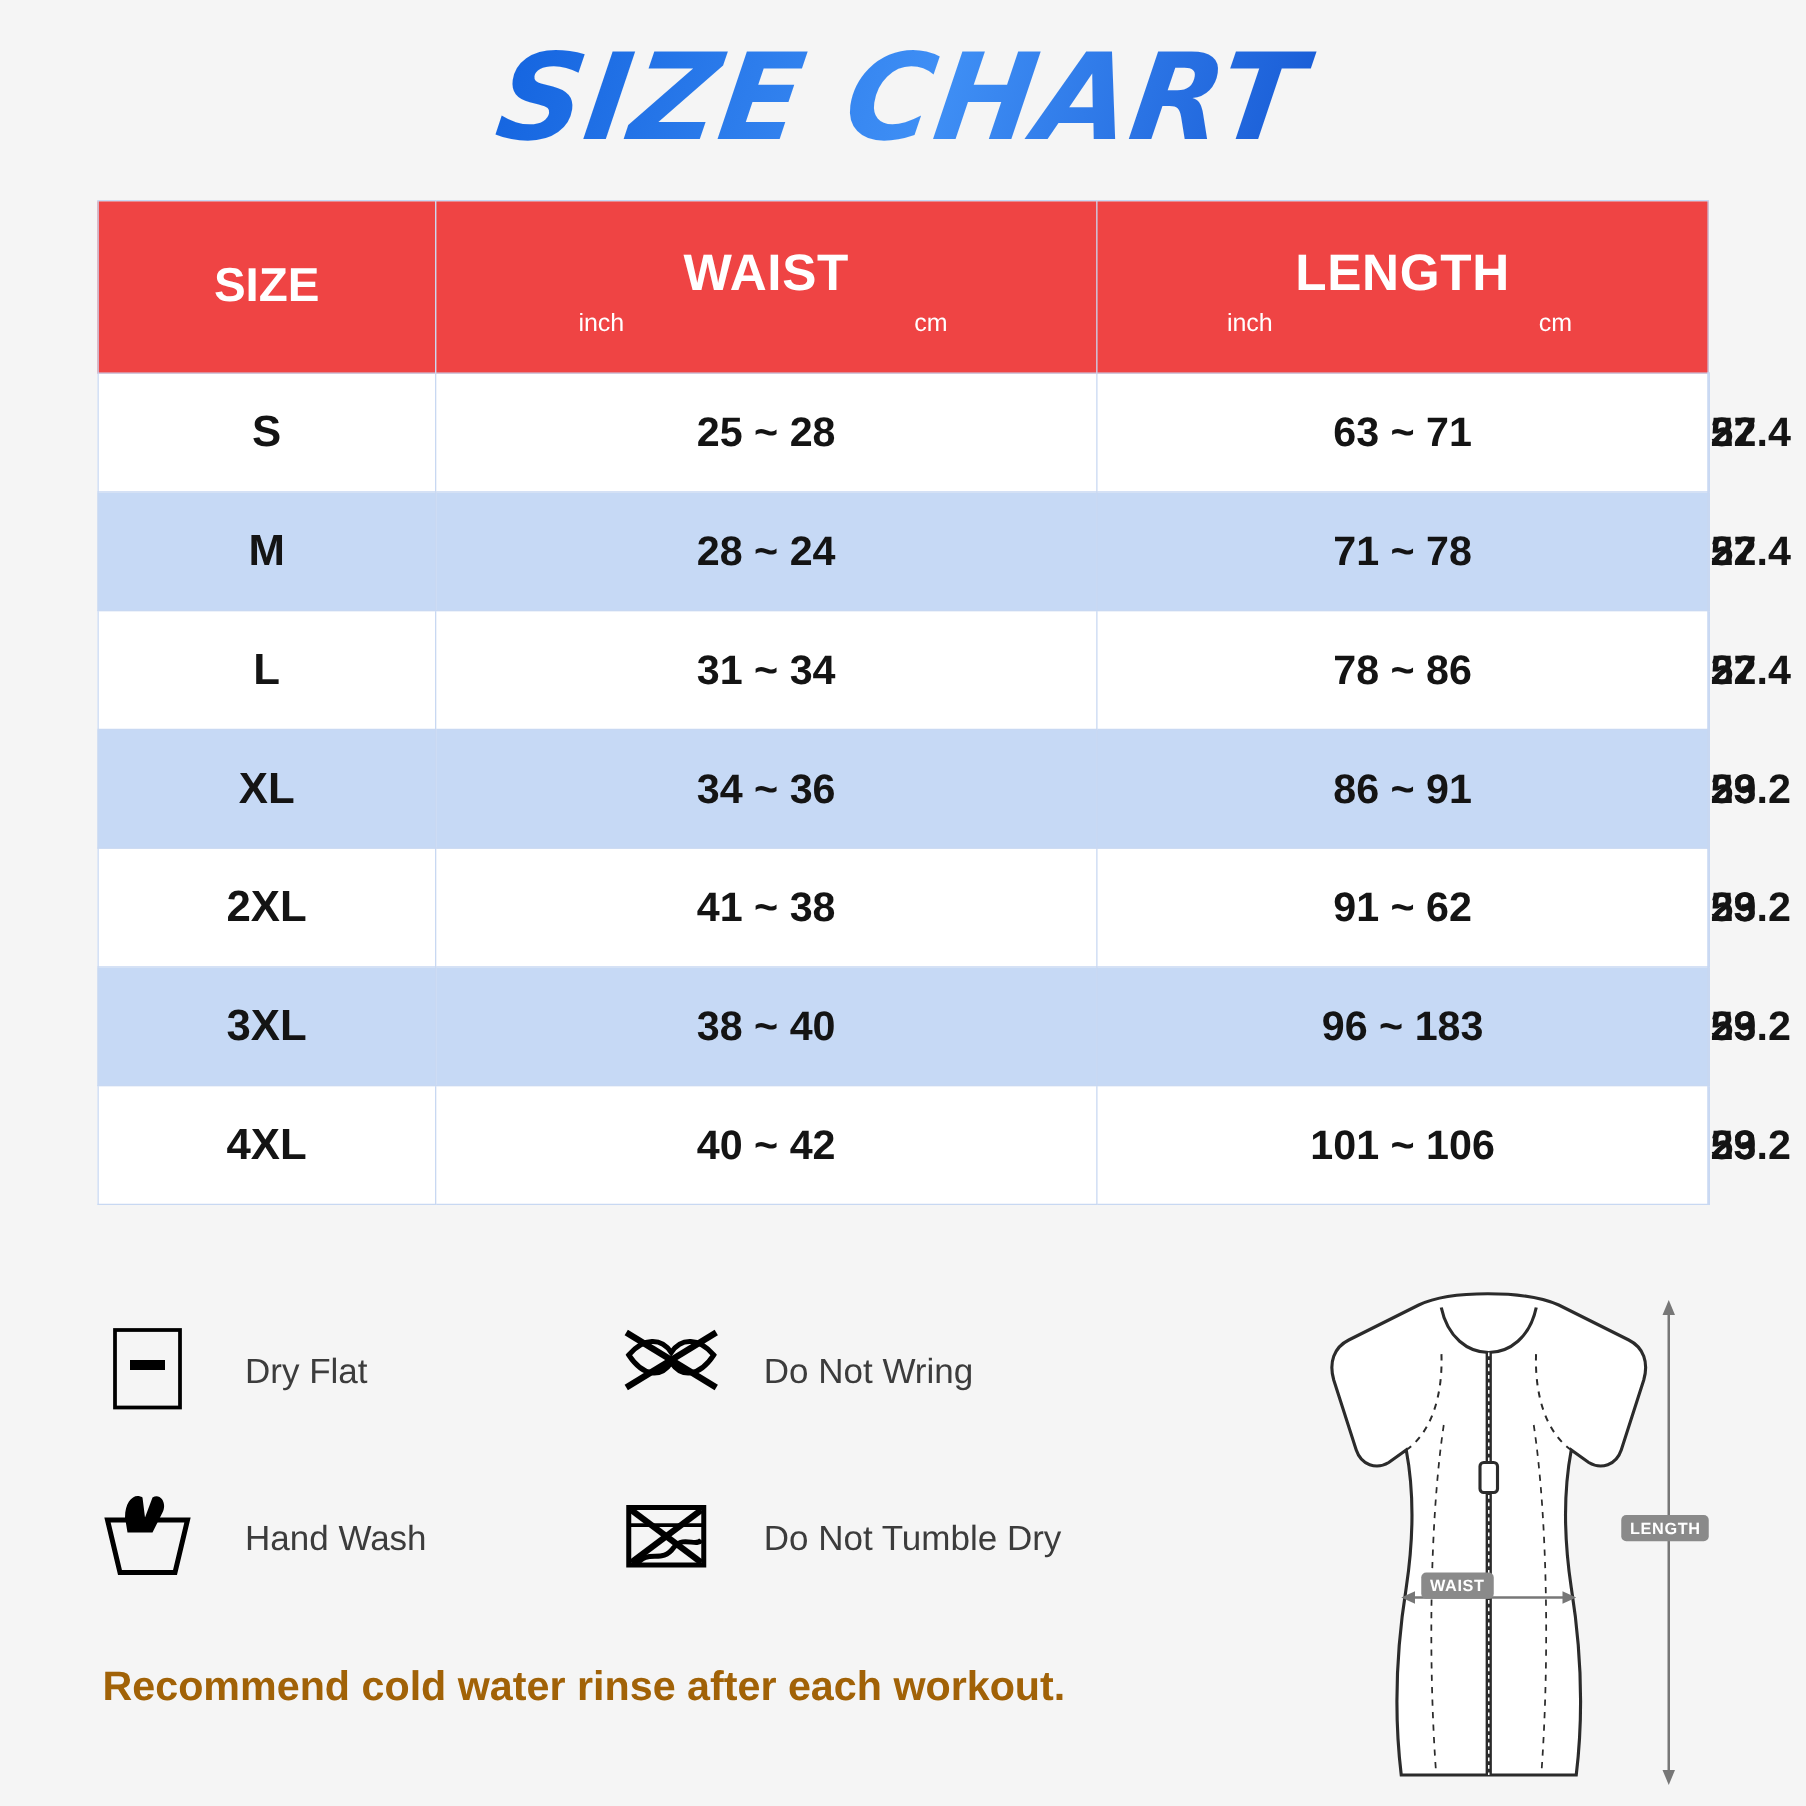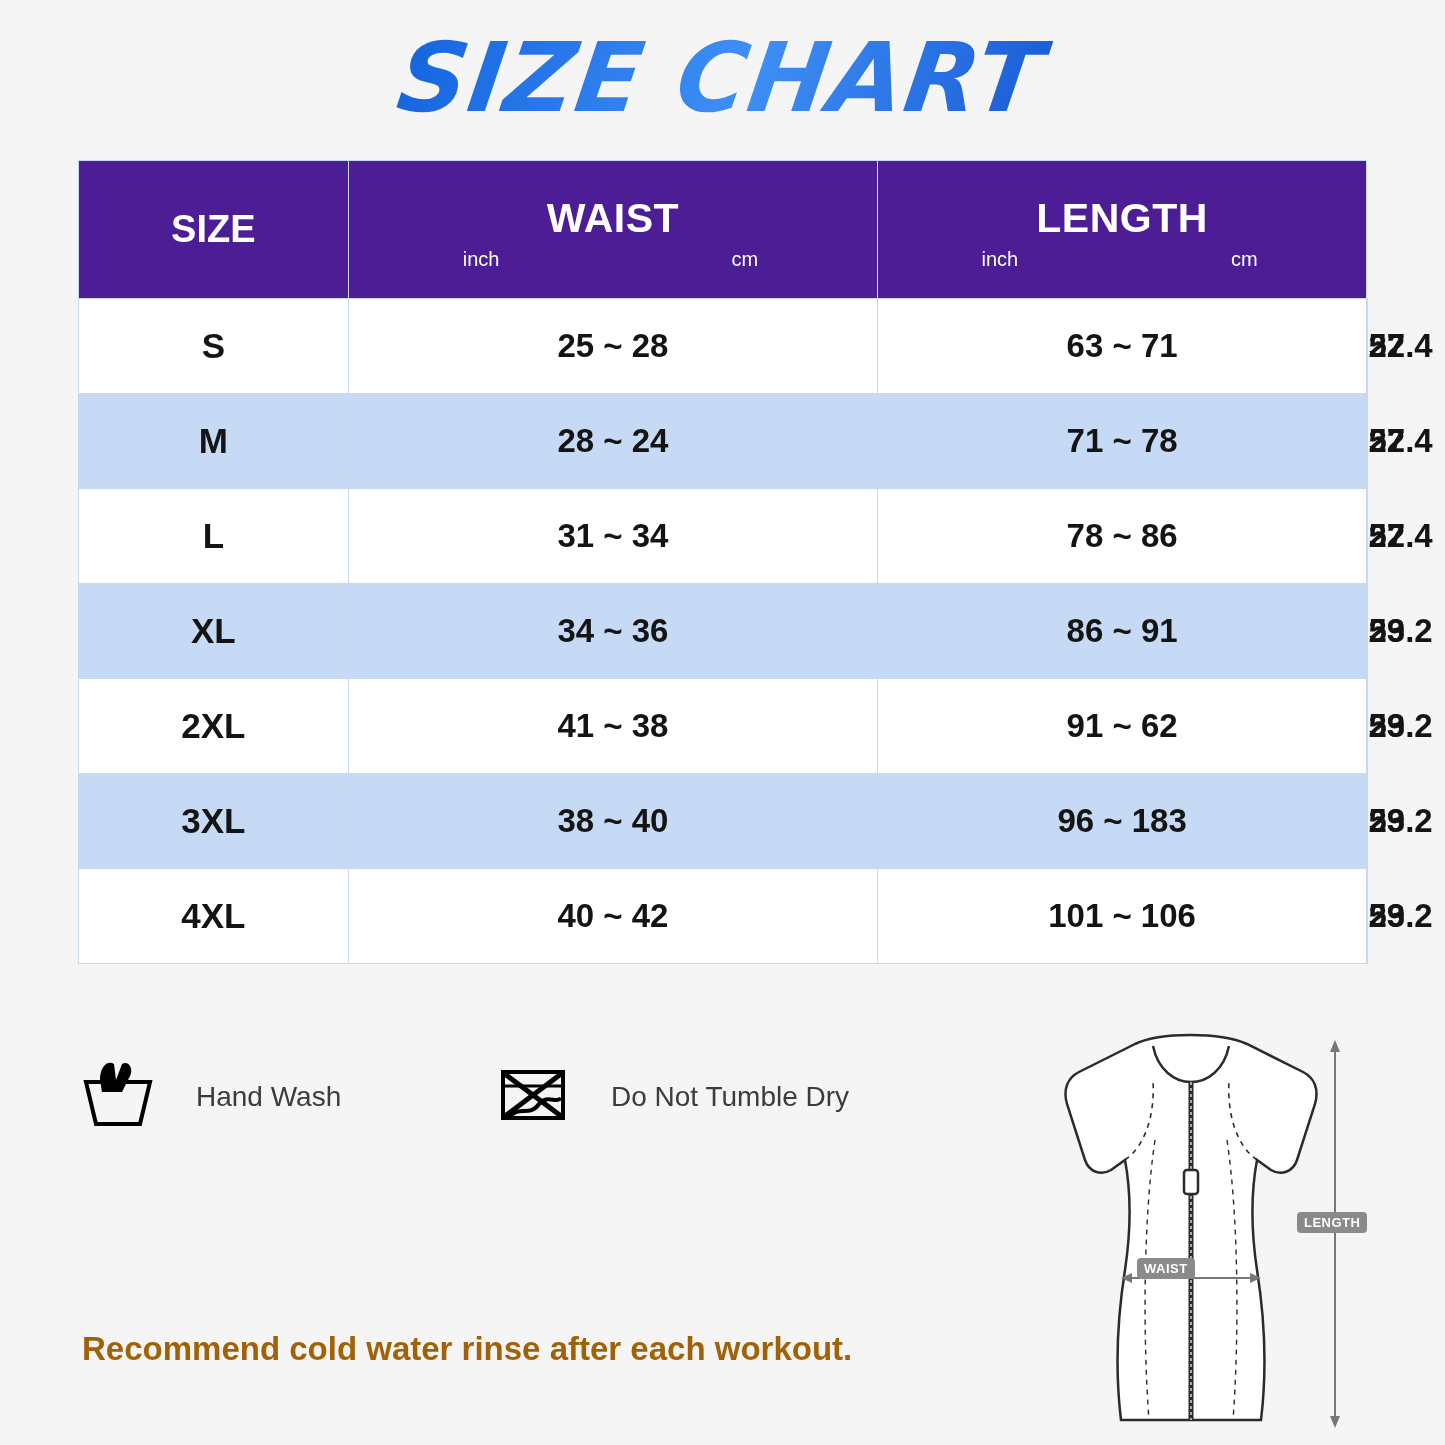--- a/index.html
+++ b/index.html
@@ -42,21 +42,21 @@
   table.size-table {
     width: 100%;
     border-collapse: collapse;
     table-layout: fixed;
   }
   table.size-table th, table.size-table td {
     border: 1px solid #c8d8f2;
     text-align: center;
   }
   thead th {
-    background: #4c1d95;
+    background: #ef4444;
     color: #fff;
     border: 1px solid #1344a8;
     padding: 0;
   }
   .hdr-size {
     font-size: 38px;
     font-weight: 700;
     height: 138px;
     vertical-align: middle;
   }
@@ -210,20 +210,41 @@
           <td>40 ~ 42</td>
           <td>101 ~ 106</td>
           <td>23.2</td>
           <td>59</td>
         </tr>
       </tbody>
     </table>
   </div>
 
   <div class="care">
+    <div class="care-row">
+      <div class="care-item">
+        <span class="ico">
+          <svg viewBox="0 0 80 74" width="80" height="74">
+            <rect x="14" y="6" width="52" height="62" fill="none" stroke="#000" stroke-width="3"></rect>
+            <rect x="26" y="30" width="28" height="8" fill="#000"></rect>
+          </svg>
+        </span>
+        <span class="lbl">Dry Flat</span>
+      </div>
+      <div class="care-item">
+        <span class="ico">
+          <svg viewBox="0 0 88 74" width="88" height="74">
+            <path d="M10 26 C22 12, 36 12, 44 24 C52 12, 66 12, 78 26 C66 44, 52 44, 44 32 C36 44, 22 44, 10 26 Z" fill="none" stroke="#000" stroke-width="4"></path>
+            <line x1="8" y1="8" x2="80" y2="52" stroke="#000" stroke-width="5"></line>
+            <line x1="80" y1="8" x2="8" y2="52" stroke="#000" stroke-width="5"></line>
+          </svg>
+        </span>
+        <span class="lbl">Do Not Wring</span>
+      </div>
+    </div>
     <div class="care-row">
       <div class="care-item">
         <span class="ico">
           <svg viewBox="0 0 80 74" width="80" height="74">
             <path d="M8 24 L72 24 L62 66 L18 66 Z" fill="none" stroke="#000" stroke-width="4"></path>
             <path d="M22 22 C22 8, 30 2, 36 6 L38 22 L44 6 C50 2, 56 10, 52 18 L44 34 L24 34 Z" fill="#000"></path>
           </svg>
         </span>
         <span class="lbl">Hand Wash</span>
       </div>

